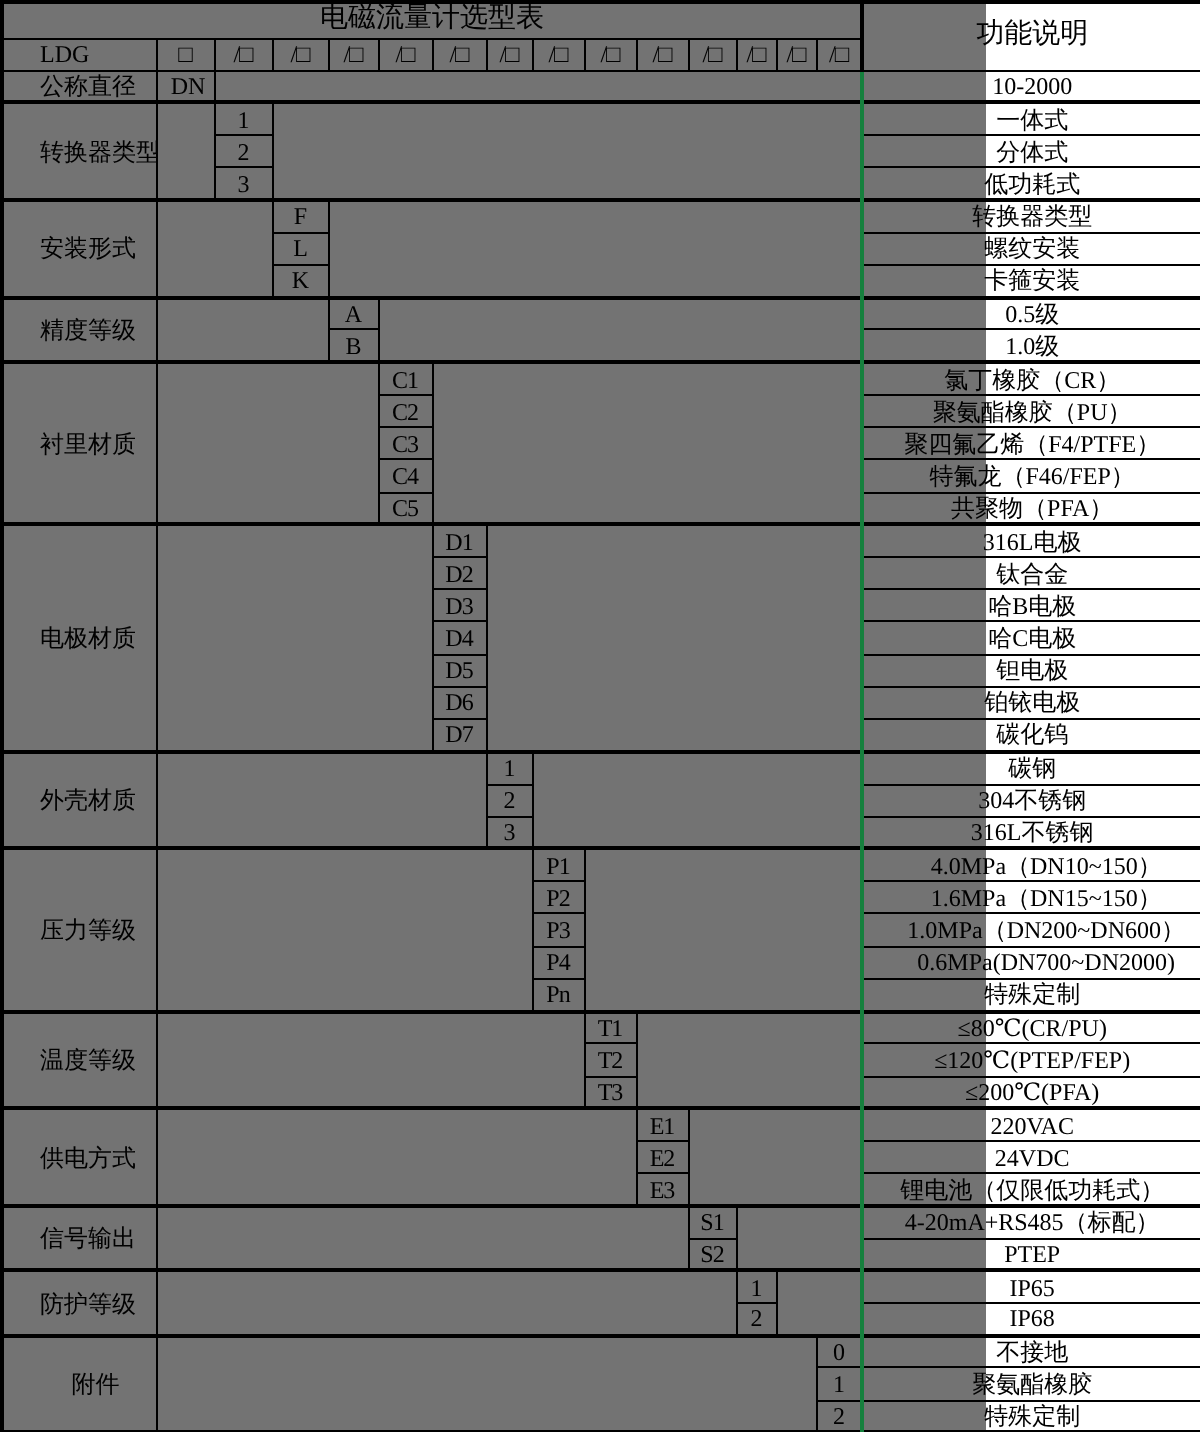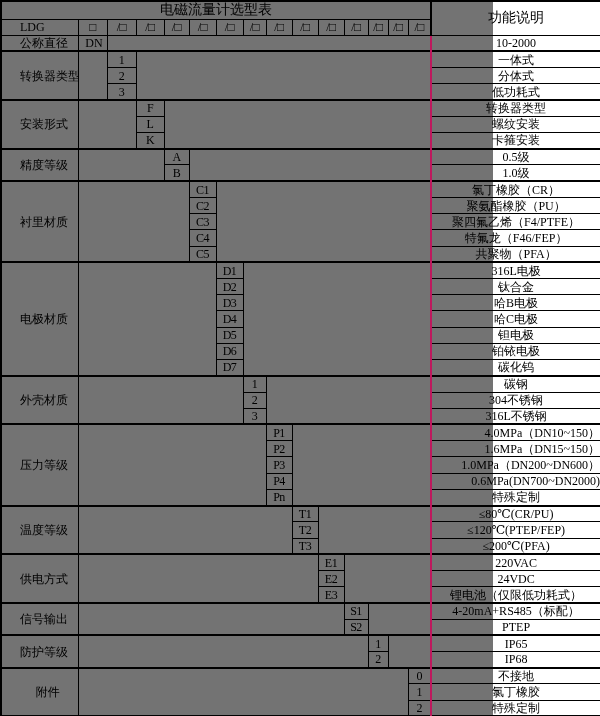--- a/index.html
+++ b/index.html
@@ -7,22 +7,22 @@
   #wrap { width:493px; height:716px; background:#737373; }
   table { border-collapse:collapse; table-layout:fixed; width:600px; height:716px;
           border:2px solid #000; }
   td, th { border:1px solid #000; font-weight:normal; font-size:12px; line-height:1;
            padding:0; margin:0; white-space:nowrap; overflow:hidden; vertical-align:middle;
            text-align:center; }
   tr { height:16.23px; }
   tr.title-row { height:18px; }
   .title-cell { font-size:14px; }
   .desc-head  { font-size:14px; border-left:2px solid #000; }
-  .desc-cell  { border-left:2px solid #be185d;margin-top:40px; }
-  .desc-cell.left { text-align:right; padding-left:14px; }
+  .desc-cell  { border-left:2px solid #15803d;margin-top:40px; }
+  .desc-cell.left { text-align:center; padding-left:14px; }
   .cat-label  { text-align:left; padding-left:18px; }
   .cat-label.center { text-align:center; padding-left:16px; }
   .code-cell  { text-align:center; letter-spacing:-0.5px; }
   .code-cell.left-pad { text-align:center; padding-left:3px; letter-spacing:0; }
   .slot { font-size:12px; }
   tr.block-start td { border-top:2px solid #000; }
 </style>
 </head>
 <body>
 
@@ -260,21 +260,21 @@
           <td class="desc-cell">IP68</td>
         </tr>
         <tr class="block-start">
           <td class="cat-label center" rowspan="3">附件</td>
           <td colspan="13" rowspan="3"></td>
           <td class="code-cell">0</td>
           <td class="desc-cell">不接地</td>
         </tr>
         <tr>
           <td class="code-cell">1</td>
-          <td class="desc-cell">氯丁橡胶</td>
+          <td class="desc-cell">聚氨酯橡胶</td>
         </tr>
         <tr>
           <td class="code-cell">2</td>
           <td class="desc-cell">特殊定制</td>
         </tr>
       </tbody>
   </table>
 </div>
 
 </body></html>

